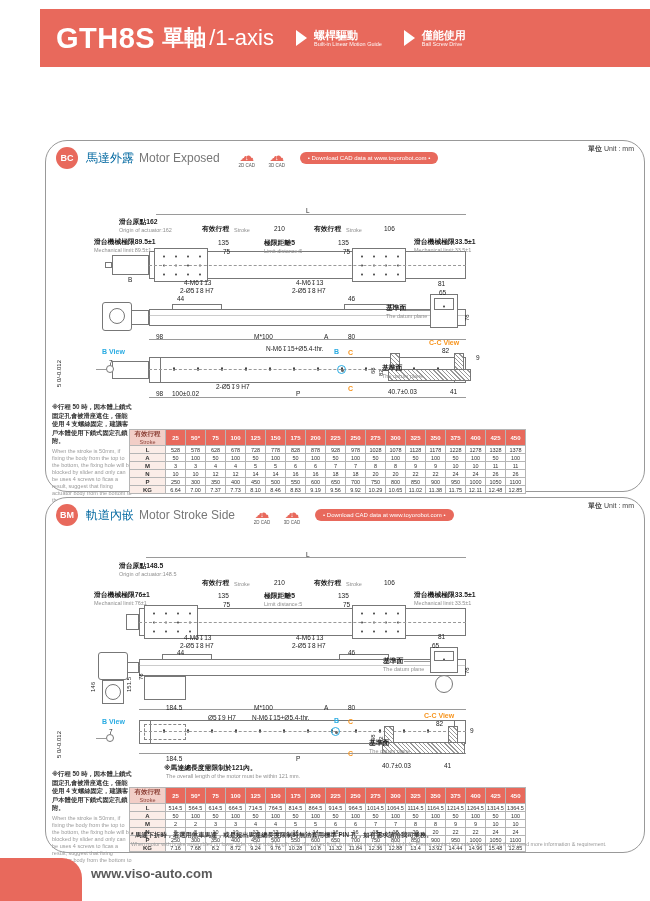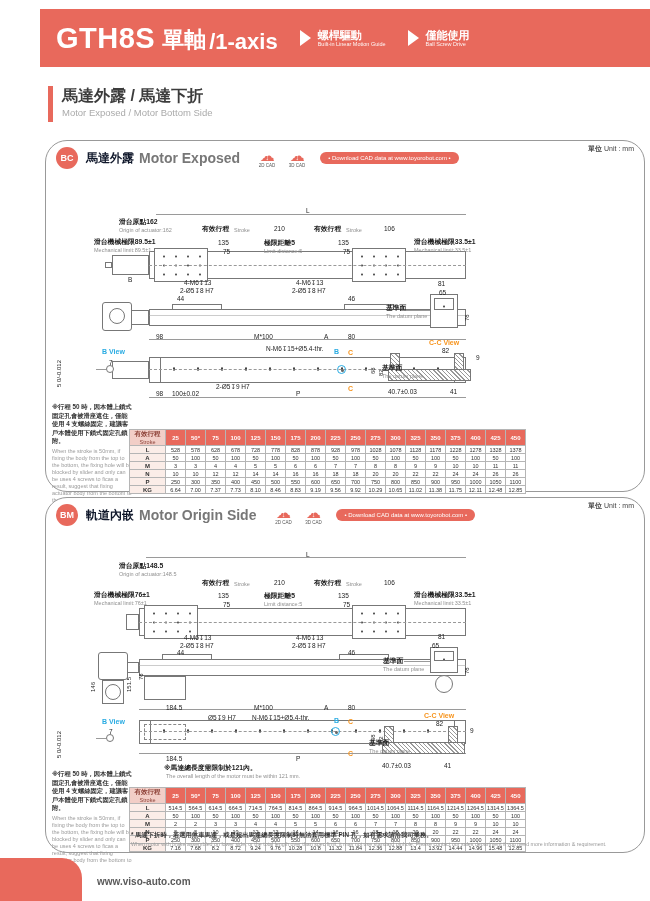--- a/index.html
+++ b/index.html
@@ -7,46 +7,46 @@
     --ink:#2e2e2e; --gray:#9a9a9a; --ltgray:#bdbdbd;
   }
   *{margin:0;padding:0;box-sizing:border-box;}
   html,body{background:#fff;}
   body{font-family:"Liberation Sans","DejaVu Sans",sans-serif;color:var(--ink);}
   .page{position:relative;width:650px;height:901px;background:#fff;overflow:hidden;}
 
   
   .hdr{position:absolute;left:40px;top:9px;width:610px;height:58px;background:var(--red);
        display:flex;align-items:center;padding-left:16px;}
-  .hdr .title{display:flex;align-items:flex-end;color:#fff;white-space:nowrap;}
+  .hdr .title{display:flex;align-items:center;color:#fff;white-space:nowrap;}
   .hdr .model{font-size:29px;font-weight:bold;letter-spacing:.5px;}
   .hdr .axcn{font-size:22px;font-weight:bold;margin-left:7px;}
-  .hdr .axen{font-size:22px;font-weight:700;margin-left:3px;}
+  .hdr .axen{font-size:22px;font-weight:400;margin-left:3px;}
   .badge{display:flex;align-items:center;margin-left:22px;}
   .tri{width:0;height:0;border-left:11px solid #fff;border-top:8px solid transparent;border-bottom:8px solid transparent;margin-right:7px;}
   .badge .bt{color:#fff;font-size:11px;font-weight:bold;line-height:1.1;}
   .badge .bs{color:#fff;font-size:5.5px;line-height:1.2;opacity:.95;}
 
   
   .sec{position:absolute;left:48px;top:86px;display:flex;}
   .sec .bar{width:5px;height:36px;background:var(--red);margin-right:9px;}
   .sec .t1{font-size:16px;font-weight:bold;color:#3c3c3c;line-height:1.2;}
   .sec .t2{font-size:9.5px;color:#aaa;margin-top:2px;}
 
   
   .panel{position:absolute;left:45px;width:600px;border:1.2px solid #999;border-radius:22px;background:#fff;}
   #panel0{top:140px;height:352px;}
   #panel1{top:497px;height:356px;}
   .unit{position:absolute;right:10px;top:3px;font-size:7px;color:#444;}
   .unit b{font-weight:bold;}
   .phead{position:absolute;left:10px;top:6px;display:flex;align-items:center;}
   .pcode{width:22px;height:22px;border-radius:50%;background:var(--red);color:#fff;font-size:9px;font-weight:bold;
          display:flex;align-items:center;justify-content:center;}
-  .pname{font-size:12px;font-weight:bold;color:#0f172a;margin-left:8px;}
-  .psub{font-size:14px;color:#777;margin-left:5px;font-weight:bold;}
+  .pname{font-size:12px;font-weight:normal;color:#0369a1;margin-left:8px;}
+  .psub{font-size:12px;color:#777;margin-left:5px;}
   .cadgrp{display:flex;margin-left:14px;}
   .cad{position:relative;width:26px;text-align:center;margin-right:4px;}
   .cad .cl{font-size:15px;color:var(--red);line-height:14px;display:block;}
   .cad .ar{position:absolute;left:0;right:0;top:5px;font-size:7px;color:#fff;}
   .cad .cap{font-size:4.5px;color:#555;display:block;margin-top:0;}
   .pill{margin-left:6px;background:var(--red);color:#fff;font-size:6px;border-radius:8px;
         padding:3px 8px;white-space:nowrap;}
 
   
   .draw{position:absolute;left:0;top:30px;width:600px;height:320px;}
@@ -82,21 +82,21 @@
   th.corner .c2{font-size:5.5px;font-weight:normal;}
   tbody th{background:#FBEDE8;color:#333;font-size:6px;font-weight:bold;width:36px;height:8px;}
   td{background:#fff;color:#333;font-size:5.5px;height:8px;}
 
   .footnote{position:absolute;left:85px;}
   .footnote .fcn{font-size:6.3px;font-weight:bold;color:#333;}
   .footnote .fen{font-size:5.3px;color:#9a9a9a;margin-top:1px;}
 
   
   .foot{position:absolute;left:0;top:858px;width:82px;height:43px;background:var(--red);border-top-right-radius:20px;}
-  .furl{position:absolute;left:97px;top:866px;font-size:10px;font-weight:bold;color:#5a5a5a;margin-top:10px;}
+  .furl{position:absolute;left:91px;top:866px;font-size:13px;font-weight:bold;color:#5a5a5a;}
 </style>
 </head>
 <body>
 
 <div class="page">
 
   <div class="hdr">
     <div class="title">
       <span class="model">GTH8S</span>
       <span class="axcn">單軸</span>
@@ -111,27 +111,20 @@
     </div>
     <div class="badge">
       <span class="tri"></span>
       <span>
         <span class="bt" style="display:block">僅能使用</span>
         <span class="bs" style="display:block">Ball Screw Drive</span>
       </span>
     </div>
   </div>
 
-  <div class="sec">
-    <div class="bar"></div>
-    <div>
-      <div class="t1">馬達外露 / 馬達下折</div>
-      <div class="t2">Motor Exposed / Motor Bottom Side</div>
-    </div>
-  </div>
 
   <section class="panel" id="panel0">
     <div class="unit"><b>單位</b> <span>Unit : mm</span></div>
     <div class="phead">
       <div class="pcode">BC</div>
       <div class="pname">馬達外露</div>
       <div class="psub">Motor Exposed</div>
       <div class="cadgrp">
         <div class="cad">
           <span class="cl">☁</span>
@@ -404,21 +397,21 @@
           </tbody>
         </table>
       </div>
   </section>
 
   <section class="panel" id="panel1">
     <div class="unit"><b>單位</b> <span>Unit : mm</span></div>
     <div class="phead">
       <div class="pcode">BM</div>
       <div class="pname">軌道內嵌</div>
-      <div class="psub">Motor Origin Side</div>
+      <div class="psub">Motor Stroke Side</div>
       <div class="cadgrp">
         <div class="cad">
           <span class="cl">☁</span>
           <span class="ar">↓</span>
           <span class="cap">2D CAD</span>
         </div>
         <div class="cad">
           <span class="cl">☁</span>
           <span class="ar">↓</span>
           <span class="cap">3D CAD</span>

